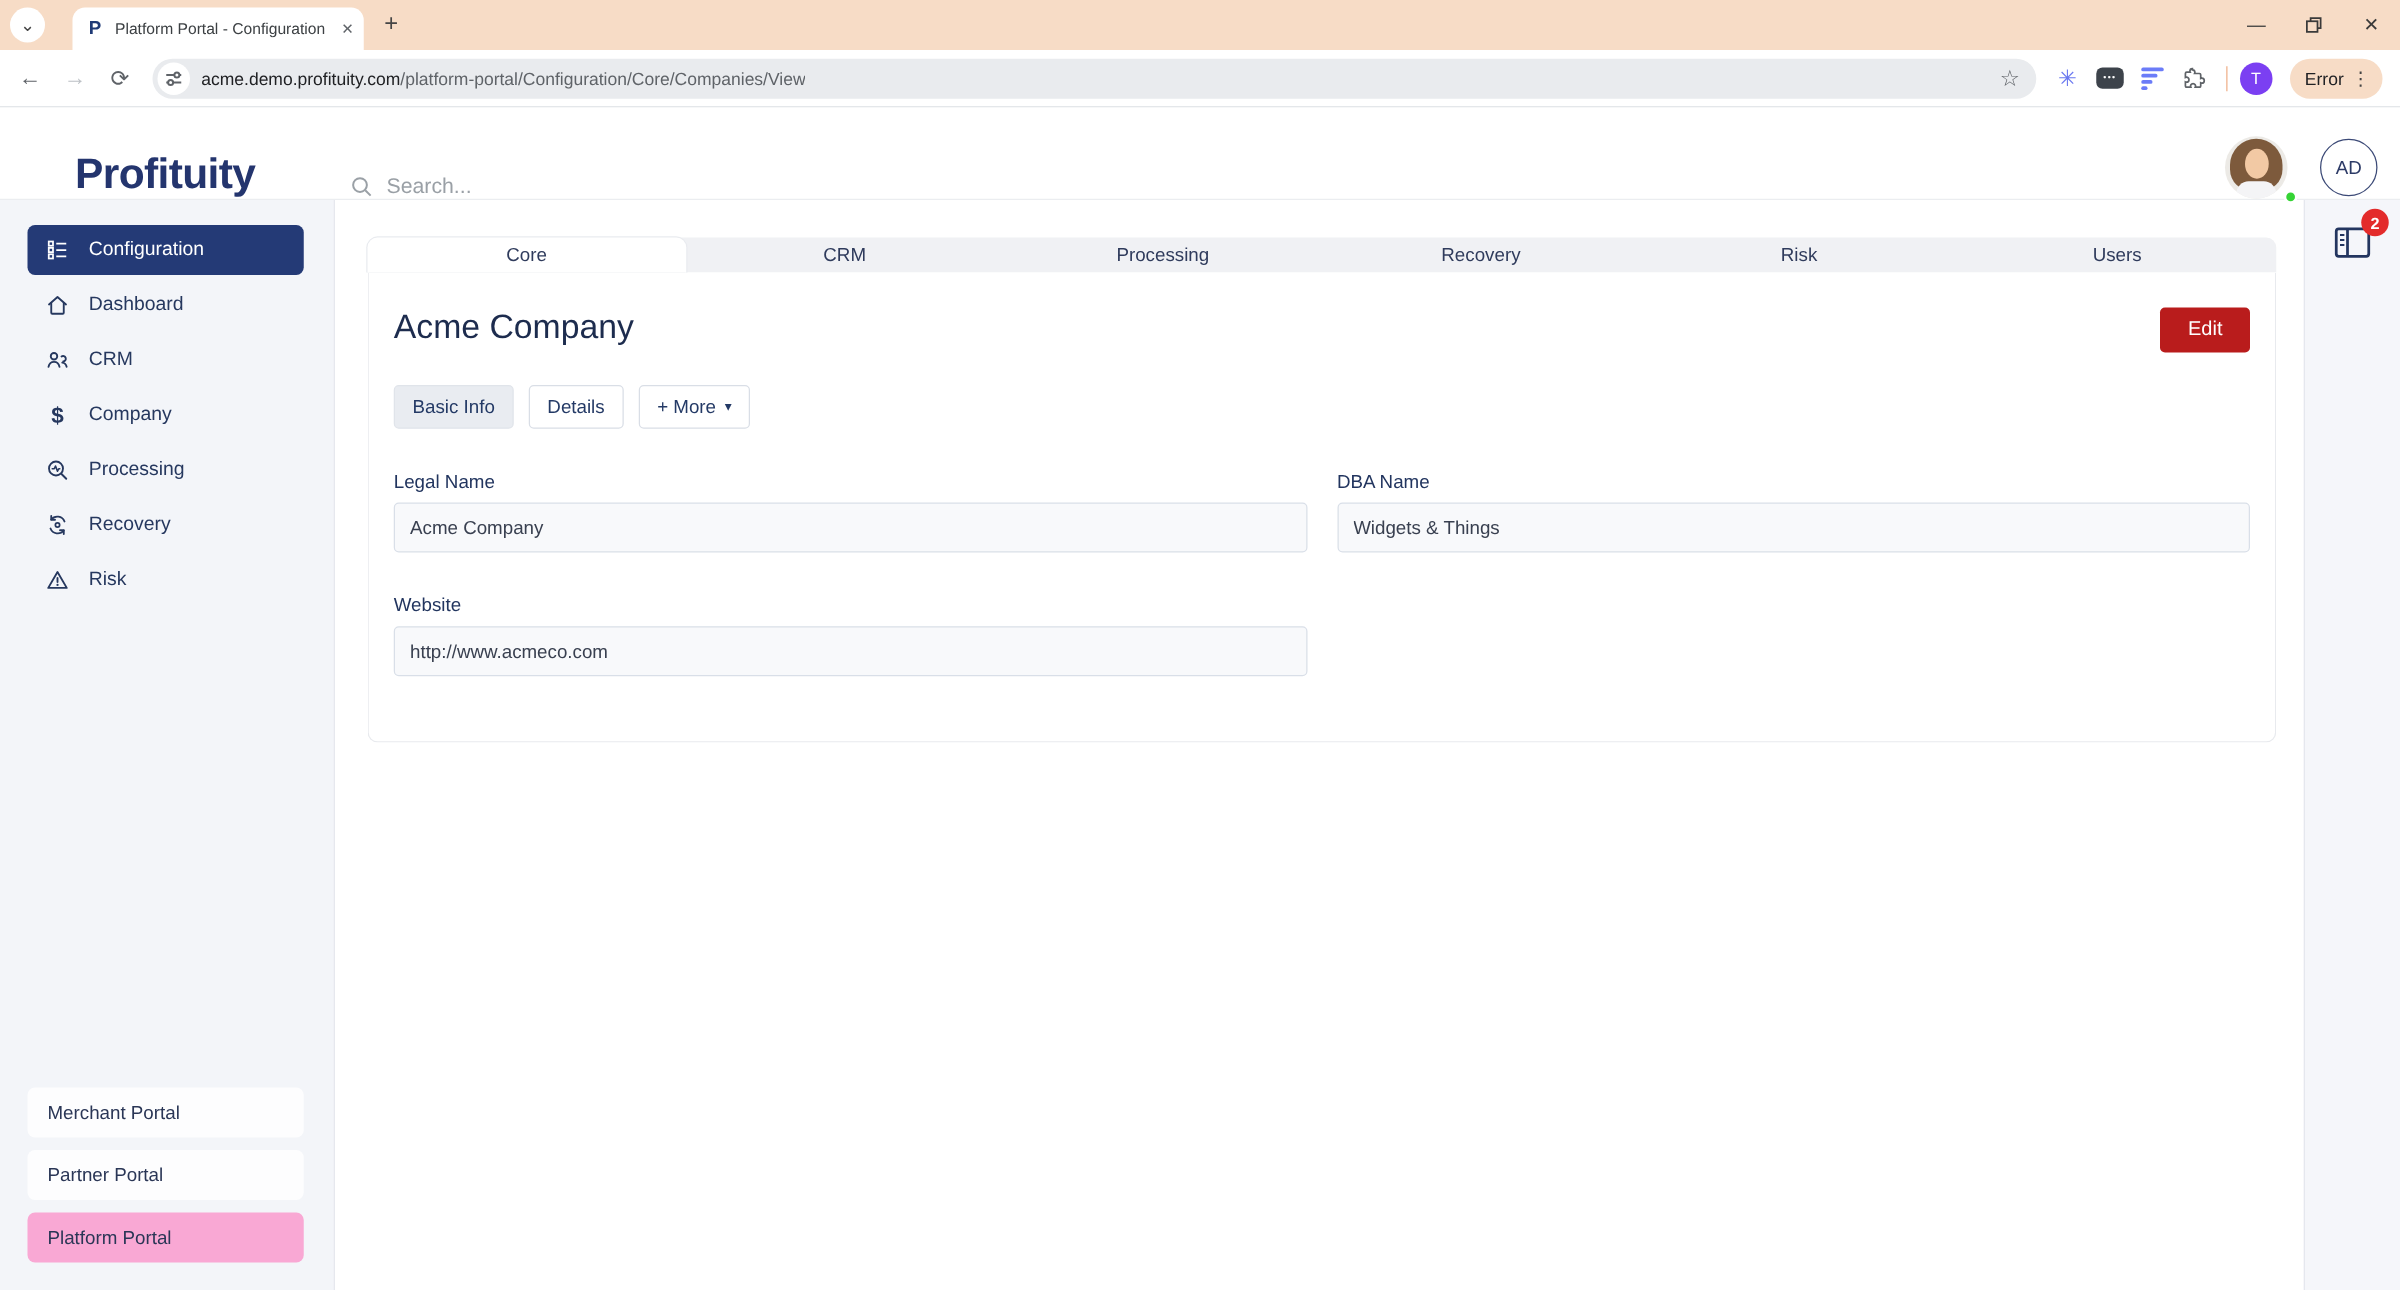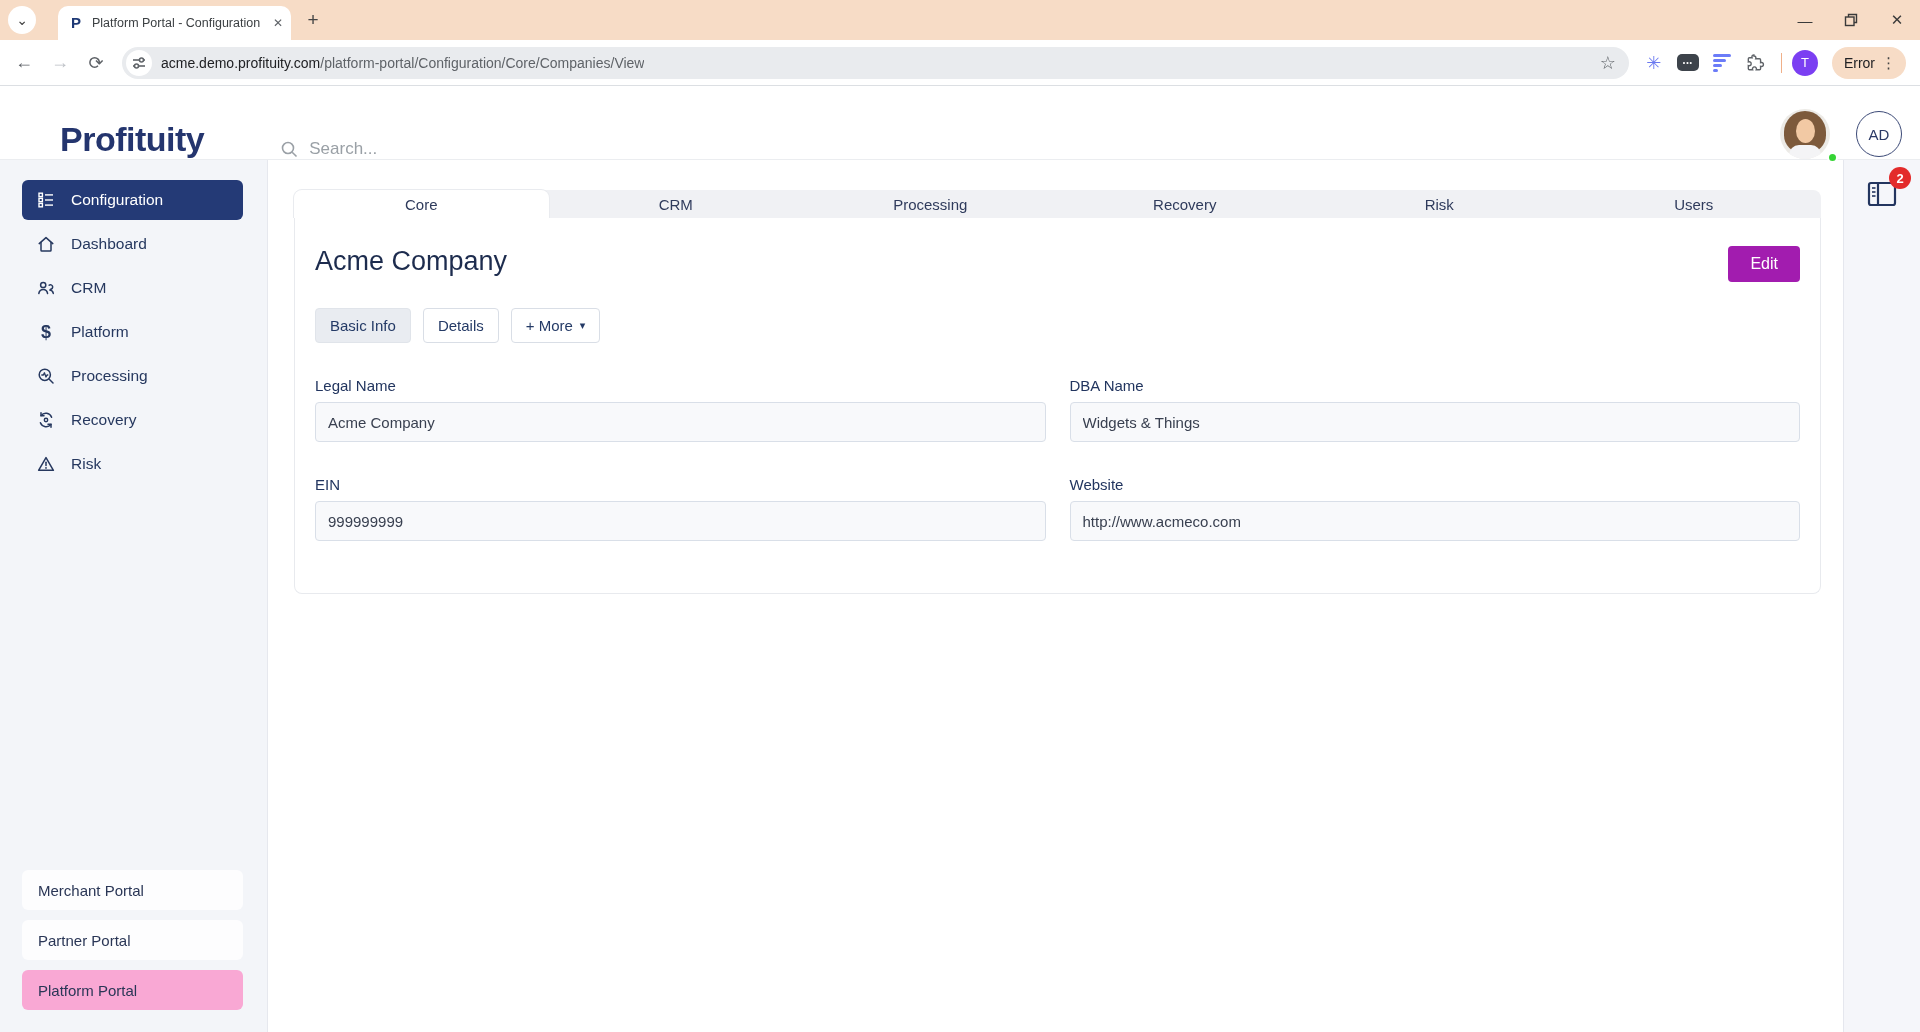--- a/index.html
+++ b/index.html
@@ -63,21 +63,21 @@
   .portal-btn.active { background:#f9a8d4; }
   .portal-btn:last-child { margin-bottom:22px; }
 
   .main { flex:1; background:#fff; padding:30px 22px 0 26px; }
   .tabbar { display:flex; height:28px; background:#f0f1f4; border-radius:8px 8px 0 0; }
   .main-tab { flex:1; display:flex; align-items:center; justify-content:center; font-size:15px; color:#2f3b5c; cursor:pointer; border-radius:8px 8px 0 0; }
   .main-tab.active { background:#fff; box-shadow:0 -1px 0 #e9ebef, -1px 0 0 #e9ebef, 1px 0 0 #e9ebef; }
   .card { background:#fff; border:1px solid #e8eaee; border-top:none; border-radius:0 0 8px 8px; min-height:376px; padding:28px 20px 44px 20px; }
   .card-head { display:flex; align-items:flex-start; justify-content:space-between; margin-bottom:26px; }
   .company-title { font-size:27px; font-weight:500; color:#1d2c4e; }
-  .edit-btn { background:#a21caf; color:#fff; border:none; border-radius:4px; font-size:16px; padding:9px 22px; cursor:pointer; font-family:"Liberation Sans",sans-serif; }
+  .edit-btn { background:#b91c1c; color:#fff; border:none; border-radius:4px; font-size:16px; padding:9px 22px; cursor:pointer; font-family:"Liberation Sans",sans-serif; }
   .section-btns { display:flex; gap:12px; margin-bottom:34px; }
   .sec-btn { font-size:15px; color:#243a66; background:#fff; border:1px solid #d9dee6; border-radius:4px; padding:8px 14px; cursor:pointer; font-family:"Liberation Sans",sans-serif; display:flex; align-items:center; gap:7px; }
   .sec-btn.active { background:#e9ecf1; border-color:#e0e4ea; }
   .caret { font-size:11px; color:#243a66; }
   .form-grid { display:grid; grid-template-columns:1fr 1fr; column-gap:24px; row-gap:34px; }
   .field label { display:block; font-size:15px; color:#22355f; margin-bottom:8px; }
   .field input { width:100%; height:40px; background:#f8f9fb; border:1px solid #d9dfe8; border-radius:4px; padding:0 12px; font-size:15px; color:#394050; font-family:"Liberation Sans",sans-serif; }
 
   .rightstrip { width:77px; flex:none; background:#f5f6fa; border-left:1px solid #e5e7ee; padding-top:16px; display:flex; justify-content:center; align-items:flex-start; }
   .panel-btn { position:relative; cursor:pointer; }
@@ -200,21 +200,21 @@
       <svg width="20" height="20" viewBox="0 0 20 20">
         <circle cx="7.2" cy="7" r="2.6" fill="none" stroke="#26385f" stroke-width="1.5"></circle>
         <path d="M2.8 15.5c.5-2.6 2.3-4 4.4-4s3.9 1.4 4.4 4" fill="none" stroke="#26385f" stroke-width="1.5" stroke-linecap="round"></path>
         <path d="M13.2 7.2a2.2 2.2 0 1 1 1.4 4" fill="none" stroke="#26385f" stroke-width="1.5" stroke-linecap="round"></path>
         <path d="M13.8 12.1c1.9.2 3.1 1.4 3.5 3.3" fill="none" stroke="#26385f" stroke-width="1.5" stroke-linecap="round"></path>
       </svg>
       <span>CRM</span>
     </div>
     <div class="nav-item">
       <span class="dollar-glyph">$</span>
-      <span>Platform</span>
+      <span>Company</span>
     </div>
     <div class="nav-item">
       <svg width="20" height="20" viewBox="0 0 20 20">
         <circle cx="8.8" cy="8.8" r="5.6" fill="none" stroke="#26385f" stroke-width="1.5"></circle>
         <line x1="13" y1="13" x2="17" y2="17" stroke="#26385f" stroke-width="1.5" stroke-linecap="round"></line>
         <polyline points="5.8,9 7.4,9 8.4,6.8 10,11 11,9 11.8,9" fill="none" stroke="#26385f" stroke-width="1.3" stroke-linecap="round" stroke-linejoin="round"></polyline>
       </svg>
       <span>Processing</span>
     </div>
     <div class="nav-item">
@@ -277,24 +277,20 @@
       <div class="form-grid">
         <div class="field">
           <label>Legal Name</label>
           <input type="text" value="Acme Company" style="">
         </div>
         <div class="field">
           <label>DBA Name</label>
           <input type="text" value="Widgets &amp; Things" style="">
         </div>
         <div class="field">
-          <label>EIN</label>
-          <input type="text" value="999999999" style="">
-        </div>
-        <div class="field">
           <label>Website</label>
           <input type="text" value="http://www.acmeco.com" style="">
         </div>
       </div>
     </div>
   </div>
 
   <div class="rightstrip">
     <div class="panel-btn">
       <svg width="36" height="36" viewBox="0 0 36 36">

